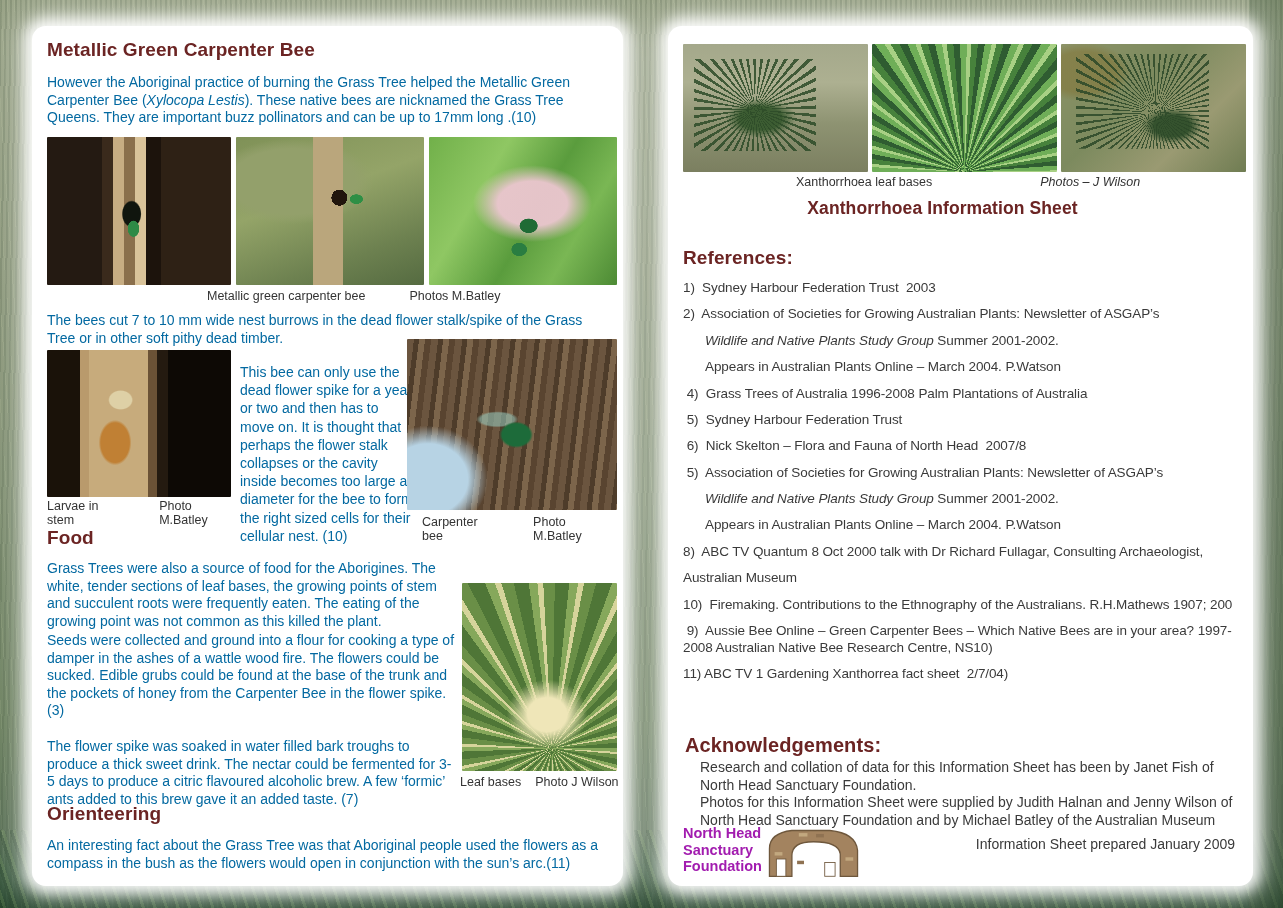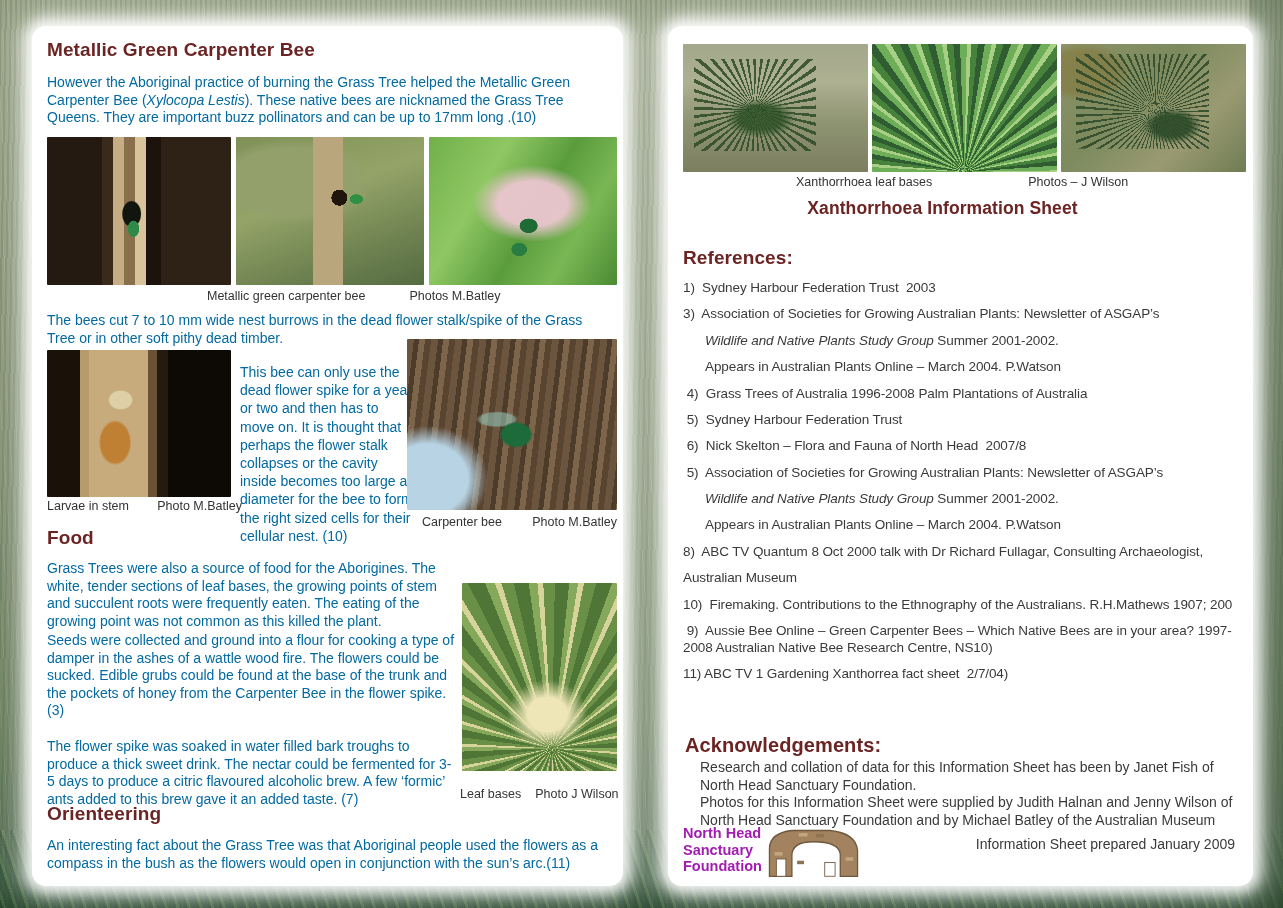--- a/index.html
+++ b/index.html
@@ -25,21 +25,21 @@
     box-shadow:0 0 14px 8px rgba(255,255,255,0.92), 0 0 34px 20px rgba(255,255,255,0.35);}
   #left-page{left:32px;top:26px;width:591px;height:860px;}
   #right-page{left:668px;top:26px;width:585px;height:860px;}
   .abs{position:absolute;}
 
   .h-maroon{color:#6b2423;font-weight:bold;font-size:19px;letter-spacing:0.1px;}
   .body-txt{color:#0369a1;font-size:14px;line-height:1.25;white-space:pre-wrap;}
   .cap{color:#333;font-size:12.5px;}
   .it{font-style:italic;}
 
-  .caption-row{display:flex;}
+  .caption-row{display:flex;gap:32px;}
   .ph{border-radius:1px;}
 
   
   .ph-slit{background:
     radial-gradient(ellipse 10px 14px at 47% 62%, #2e8a46 0 55%, rgba(0,0,0,0) 60%),
     radial-gradient(ellipse 16px 22px at 46% 52%, #10150e 0 55%, rgba(0,0,0,0) 62%),
     linear-gradient(90deg,#241a12 0 30%,#3a2a1c 30% 36%,#c7ad83 36% 42%,#8a6f4c 42% 48%,#d9c39a 48% 54%,#1c130c 54% 62%,#2e2115 62% 100%);}
   .ph-hole{background:
     radial-gradient(ellipse 11px 8px at 64% 42%, #2e8f45 0 58%, rgba(0,0,0,0) 62%),
     radial-gradient(circle 8px at 55% 41%, #20150c 0 99%, rgba(0,0,0,0) 100%),
@@ -117,48 +117,48 @@
     <div class="abs caption-row cap" style="left:390px;top:489px;width:195px;justify-content:space-between;">
       <span>Carpenter bee</span>
       <span>Photo  M.Batley</span>
     </div>
 
     <div class="abs h-maroon" style="left:15px;top:501px;">Food</div>
     <div class="abs body-txt" style="left:15px;top:534px;width:412px;">Grass Trees were also a source of food for the Aborigines. The white, tender sections of leaf bases, the growing points of stem and succulent roots were frequently eaten. The eating of the growing point was not common as this killed the plant.</div>
     <div class="abs body-txt" style="left:15px;top:606px;width:412px;">Seeds were collected and ground into a flour for cooking a type of damper in the ashes of a wattle wood fire. The flowers could be sucked. Edible grubs could be found at the base of the trunk and the pockets of honey from the Carpenter Bee in the flower spike. (3)</div>
 
     <div class="abs ph ph-leafbases" style="left:430px;top:557px;width:155px;height:188px;"></div>
-    <div class="abs caption-row cap" style="left:428px;top:749px;gap:14px;margin-top:12px;">
+    <div class="abs caption-row cap" style="left:428px;top:749px;gap:14px;">
       <span>Leaf bases</span>
       <span>Photo J Wilson</span>
     </div>
 
     <div class="abs body-txt" style="left:15px;top:712px;width:412px;">The flower spike was soaked in water filled bark troughs to produce a thick sweet drink. The nectar could be fermented for 3-5 days to produce a citric flavoured alcoholic brew. A few ‘formic’ ants added to this brew gave it an added taste. (7)</div>
 
     <div class="abs h-maroon" style="left:15px;top:777px;">Orienteering</div>
     <div class="abs body-txt" style="left:15px;top:811px;width:560px;">An interesting fact about the Grass Tree was that Aboriginal people used the flowers as a compass in the bush as the flowers would open in conjunction with the sun’s arc.(11)</div>
   </div>
 
   <div class="panel" id="right-page">
     <div class="abs ph ph-gt1" style="left:15px;top:18px;width:185px;height:128px;"></div>
     <div class="abs ph ph-gt2" style="left:204px;top:18px;width:185px;height:128px;"></div>
     <div class="abs ph ph-gt3" style="left:393px;top:18px;width:185px;height:128px;"></div>
 
     <div class="abs caption-row cap" style="left:15px;top:149px;width:555px;">
       <span style="margin-left:113px;">Xanthorrhoea leaf bases</span>
-      <span style="margin-left:96px;">Photos – J Wilson</span>
+      <span style="margin-left:76px;font-style:italic;">Photos – J Wilson</span>
     </div>
 
     <div class="abs h-maroon" style="left:0;top:172px;width:549px;text-align:center;font-size:17.5px;">Xanthorrhoea Information Sheet</div>
 
     <div class="abs h-maroon" style="left:15px;top:221px;font-size:19px;">References:</div>
 
     <div class="abs" style="left:15px;top:254px;width:562px;" id="refs">
         <div class="ref-line"><span>1)  Sydney Harbour Federation Trust  2003</span></div>
-        <div class="ref-line"><span>3)  Association of Societies for Growing Australian Plants: Newsletter of ASGAP’s</span></div>
+        <div class="ref-line"><span>2)  Association of Societies for Growing Australian Plants: Newsletter of ASGAP’s</span></div>
         <div class="ref-line indent"><span class="it">Wildlife and Native Plants Study Group</span><span> Summer 2001-2002.</span></div>
         <div class="ref-line indent"><span>Appears in Australian Plants Online – March 2004. P.Watson</span></div>
         <div class="ref-line"><span> 4)  Grass Trees of Australia 1996-2008 Palm Plantations of Australia</span></div>
         <div class="ref-line"><span> 5)  Sydney Harbour Federation Trust</span></div>
         <div class="ref-line"><span> 6)  Nick Skelton – Flora and Fauna of North Head  2007/8</span></div>
         <div class="ref-line"><span> 5)  Association of Societies for Growing Australian Plants: Newsletter of ASGAP’s</span></div>
         <div class="ref-line indent"><span class="it">Wildlife and Native Plants Study Group</span><span> Summer 2001-2002.</span></div>
         <div class="ref-line indent"><span>Appears in Australian Plants Online – March 2004. P.Watson</span></div>
         <div class="ref-line"><span>8)  ABC TV Quantum 8 Oct 2000 talk with Dr Richard Fullagar, Consulting Archaeologist,</span></div>
         <div class="ref-line"><span>Australian Museum</span></div>

